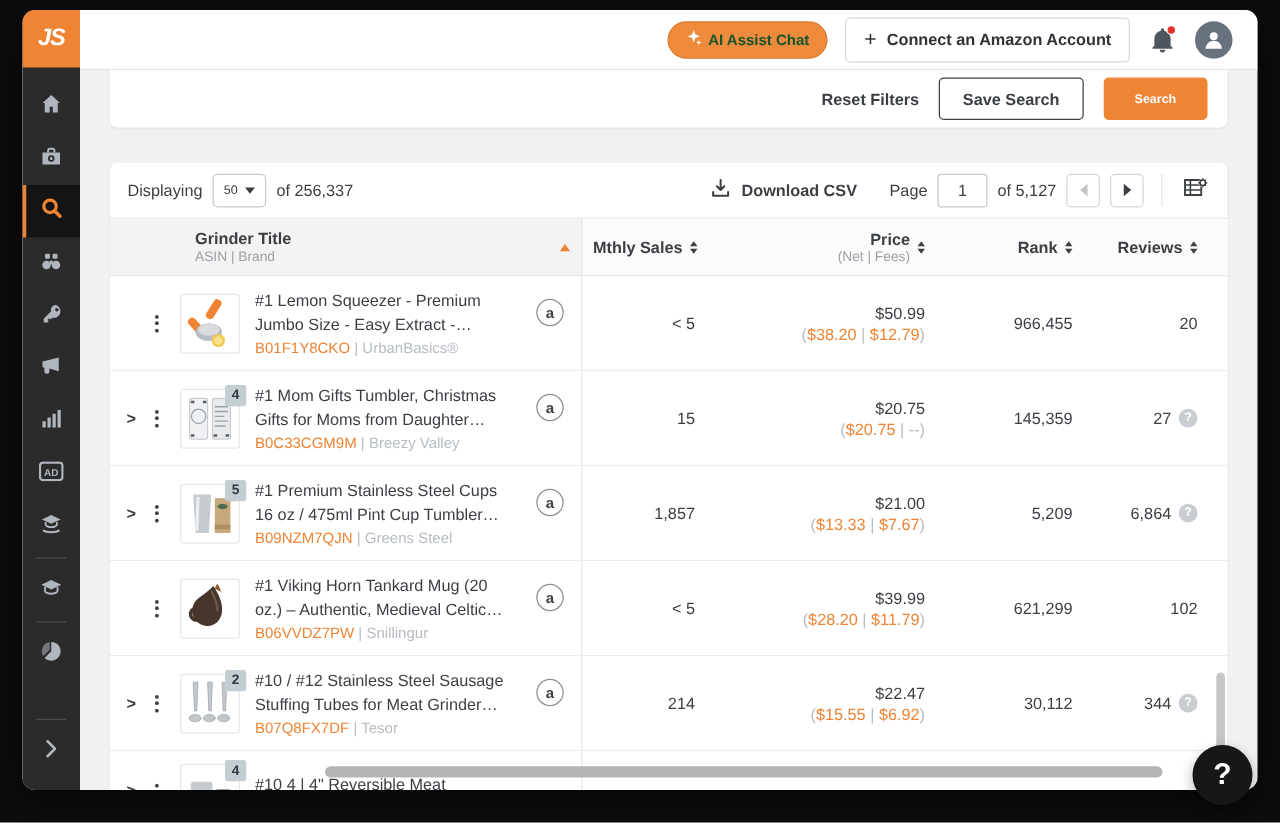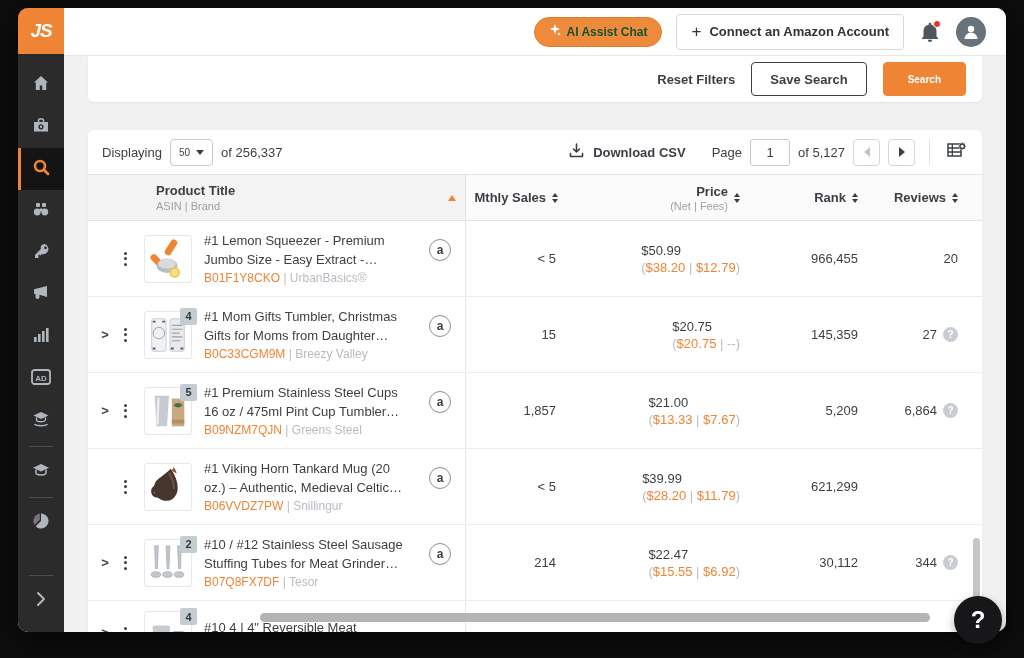--- a/index.html
+++ b/index.html
@@ -151,21 +151,21 @@
   .psub { margin-top:4px; font-size:12px; color:#b6bcc2; }
   .psub .asin { color:#EE8434; cursor:pointer; }
   .amz {
     position:absolute; right:14px; top:18px; width:22px; height:22px; border:1.5px solid #8b9197;
     border-radius:50%; display:flex; align-items:center; justify-content:center;
     font-size:12px; font-weight:bold; color:#3b3f44; cursor:pointer; background:#fff;
   }
   .c-num { display:flex; align-items:center; justify-content:flex-end; }
   .c-sales { width:102px; padding-right:12px; }
   .c-price { width:196px; padding-right:24px; }
-  .price-stack { display:flex; flex-direction:column; gap:2px; }
+  .price-stack { display:flex; flex-direction:column; align-items:flex-end; gap:2px; }
   .price-sub { color:#b6bcc2; }
   .price-sub .o { color:#EE8434; }
   .c-rank { width:112px; padding-right:18px; }
   .c-reviews { flex:1; padding-right:24px; gap:6px; }
   .qmark {
     width:15px; height:15px; border-radius:50%; background:#c9cdd2; color:#fff; font-size:10px;
     font-weight:bold; display:flex; align-items:center; justify-content:center; flex-shrink:0;
   }
   
   .hscroll { position:absolute; left:172px; bottom:10px; width:670px; height:9px; border-radius:5px; background:#b4b4b4; cursor:pointer; }
@@ -347,21 +347,21 @@
                   <circle cx="18.2" cy="7.2" r="3.4" fill="#fff"></circle>
                   <circle cx="18.2" cy="7.2" r="2.2" fill="none" stroke="#3b3f44" stroke-width="1.3"></circle>
                   <path d="M18.2 3.6v1.4M18.2 9.4v1.4M14.6 7.2H16M20.4 7.2h1.4M15.7 4.7l1 1M19.7 8.7l1 1M20.7 4.7l-1 1M16.7 8.7l-1 1" stroke="#3b3f44" stroke-width="1.1"></path>
                 </svg>
             </div>
           </div>
         </div>
 
         <div class="tbl-header">
           <div class="h-product">
-            <span class="t">Product Title</span>
+            <span class="t">Grinder Title</span>
             <span class="s">ASIN | Brand</span>
             <span class="sort-asc"></span>
           </div>
           <div class="h-col h-sales">
             <span>Mthly Sales</span>
             <span class="sortglyph">
                 <i class="sg-up"></i>
                 <i class="sg-dn"></i>
               </span>
           </div>
@@ -535,20 +535,23 @@
               </div>
     <div class="c-num c-price">
                 <span class="price-stack">
                   <span>$39.99</span>
                   <span class="price-sub">(<span class="o">$28.20</span> | <span class="o">$11.79</span>)</span>
                 </span>
               </div>
     <div class="c-num c-rank">
                 <span>621,299</span>
               </div>
+    <div class="c-num c-reviews">
+                <span>102</span>
+              </div>
   </div>
   <div class="prow">
     <div class="c-product">
       <span class="expand">&gt;</span>
       <span class="kebab">
                   <i></i>
                   <i></i>
                   <i></i>
                 </span>
       <span class="pimg"><svg viewBox="0 0 48 48">

